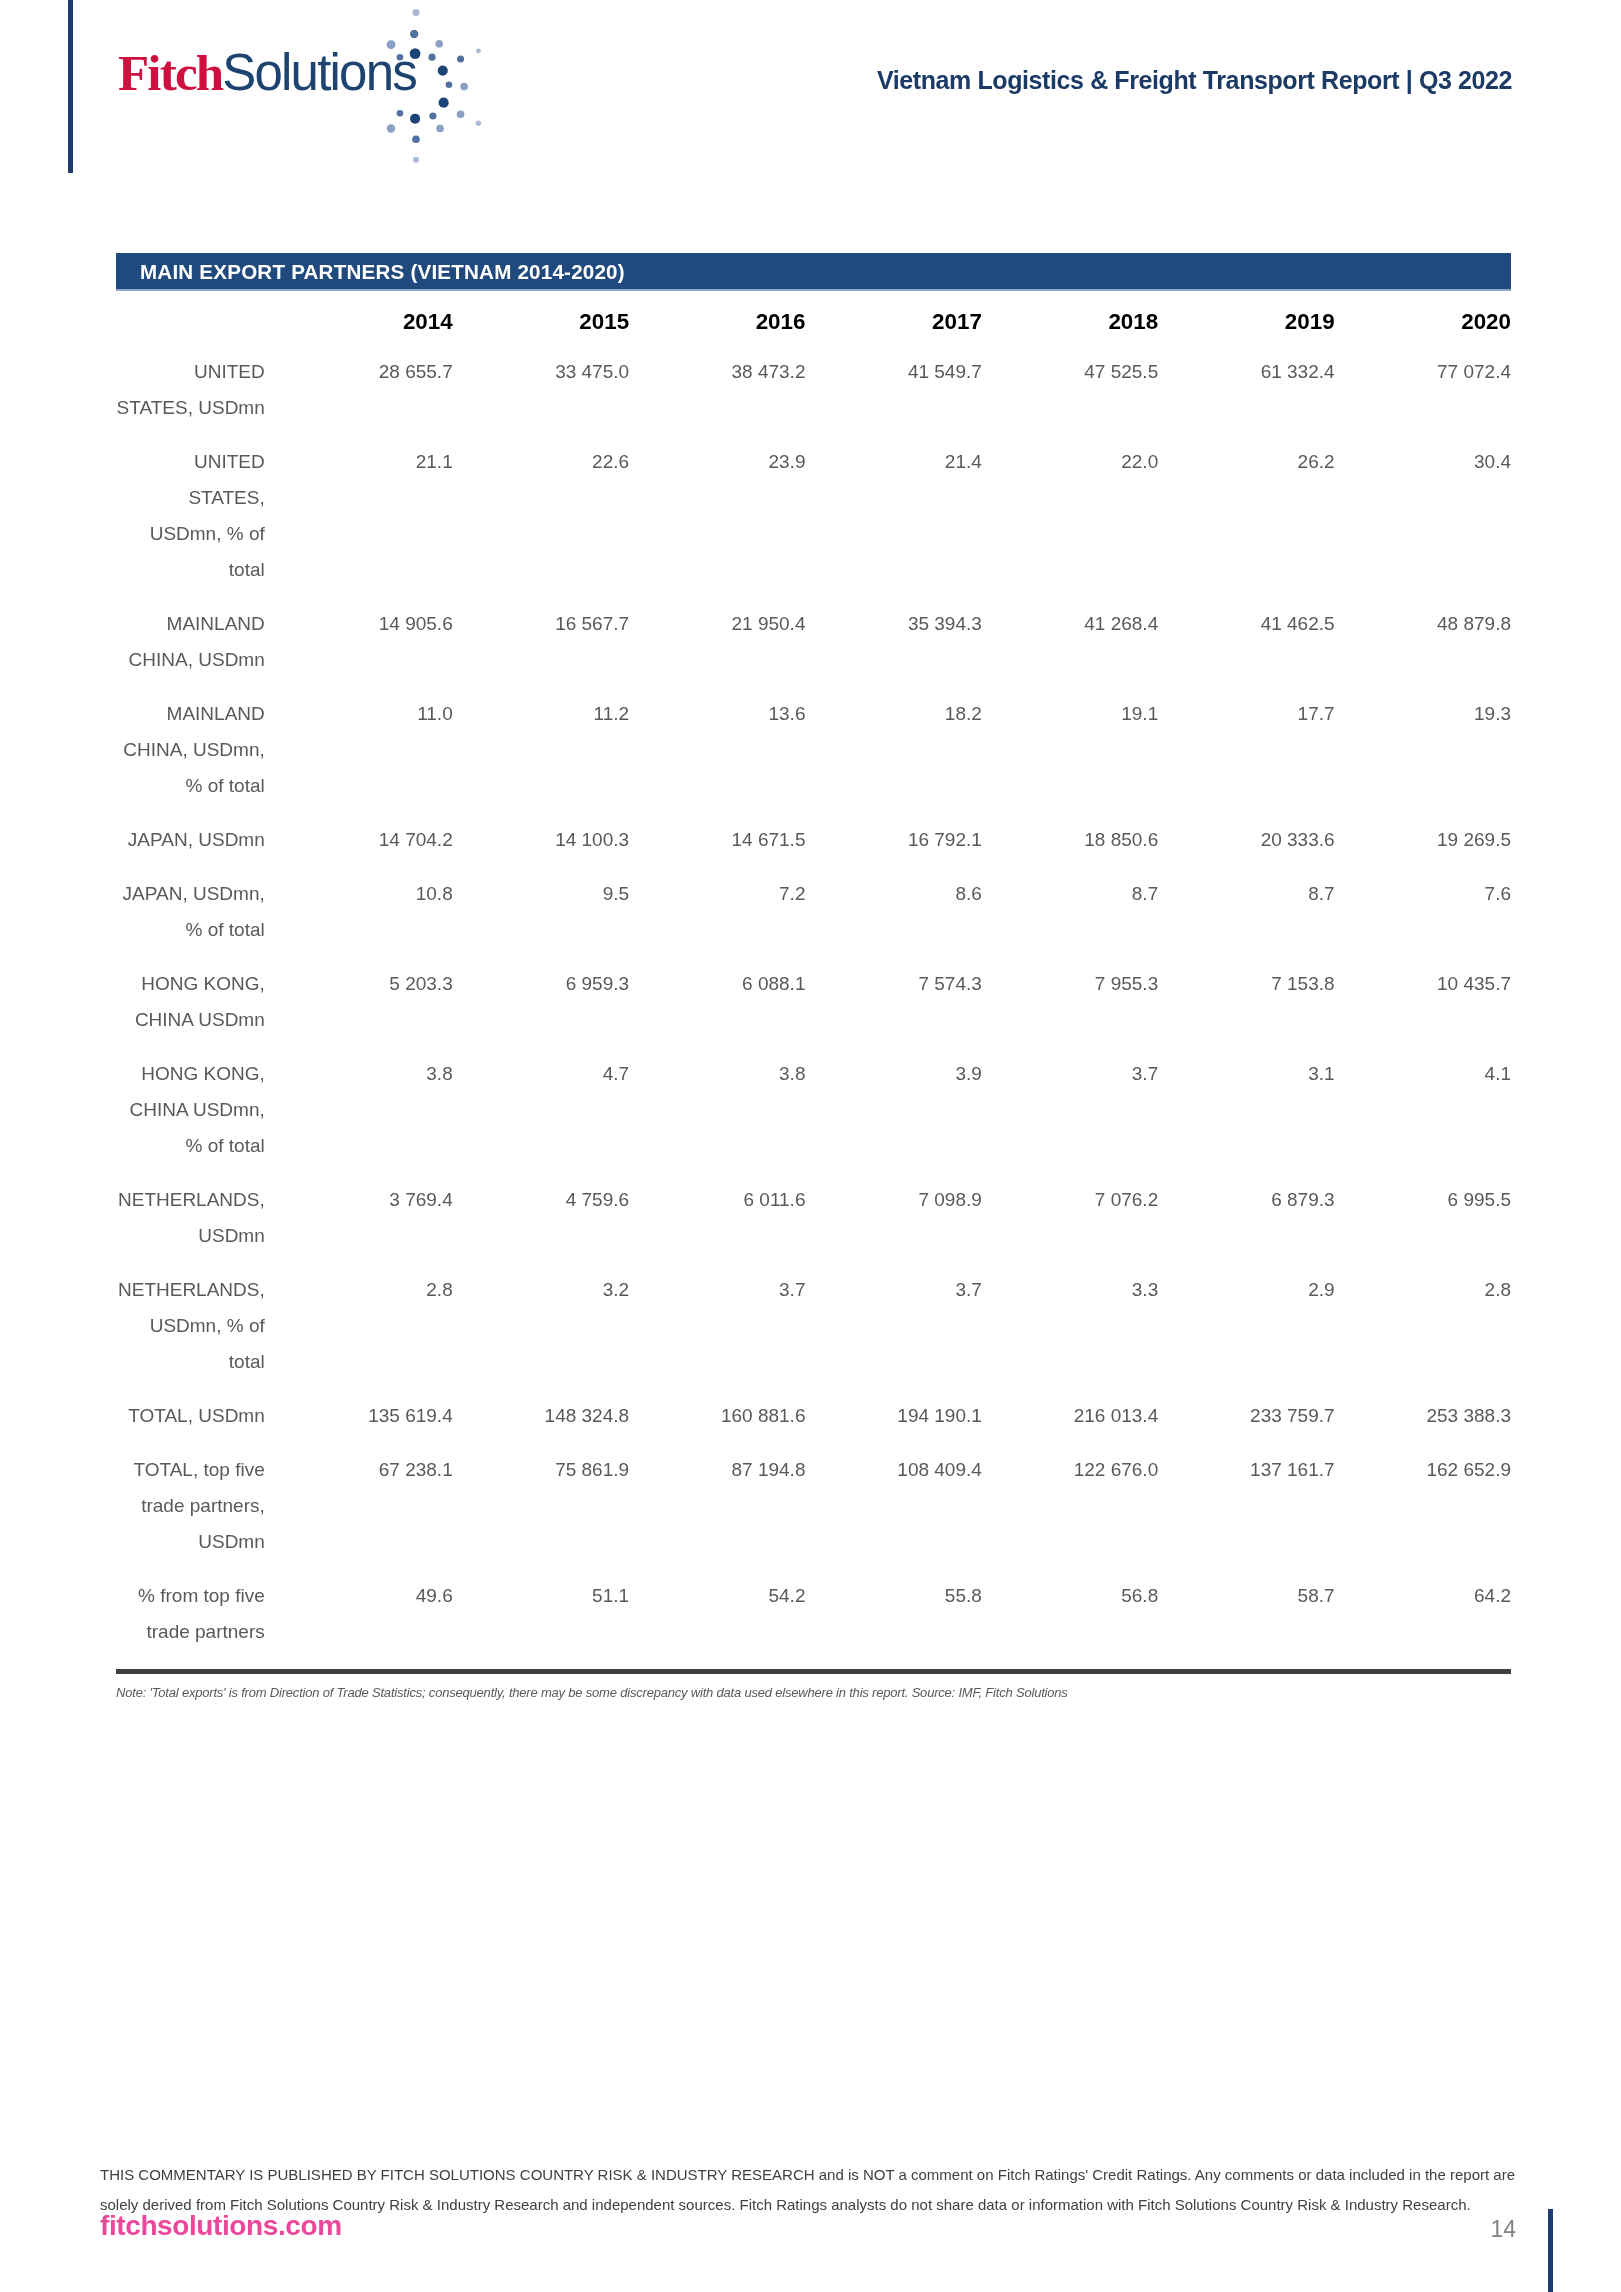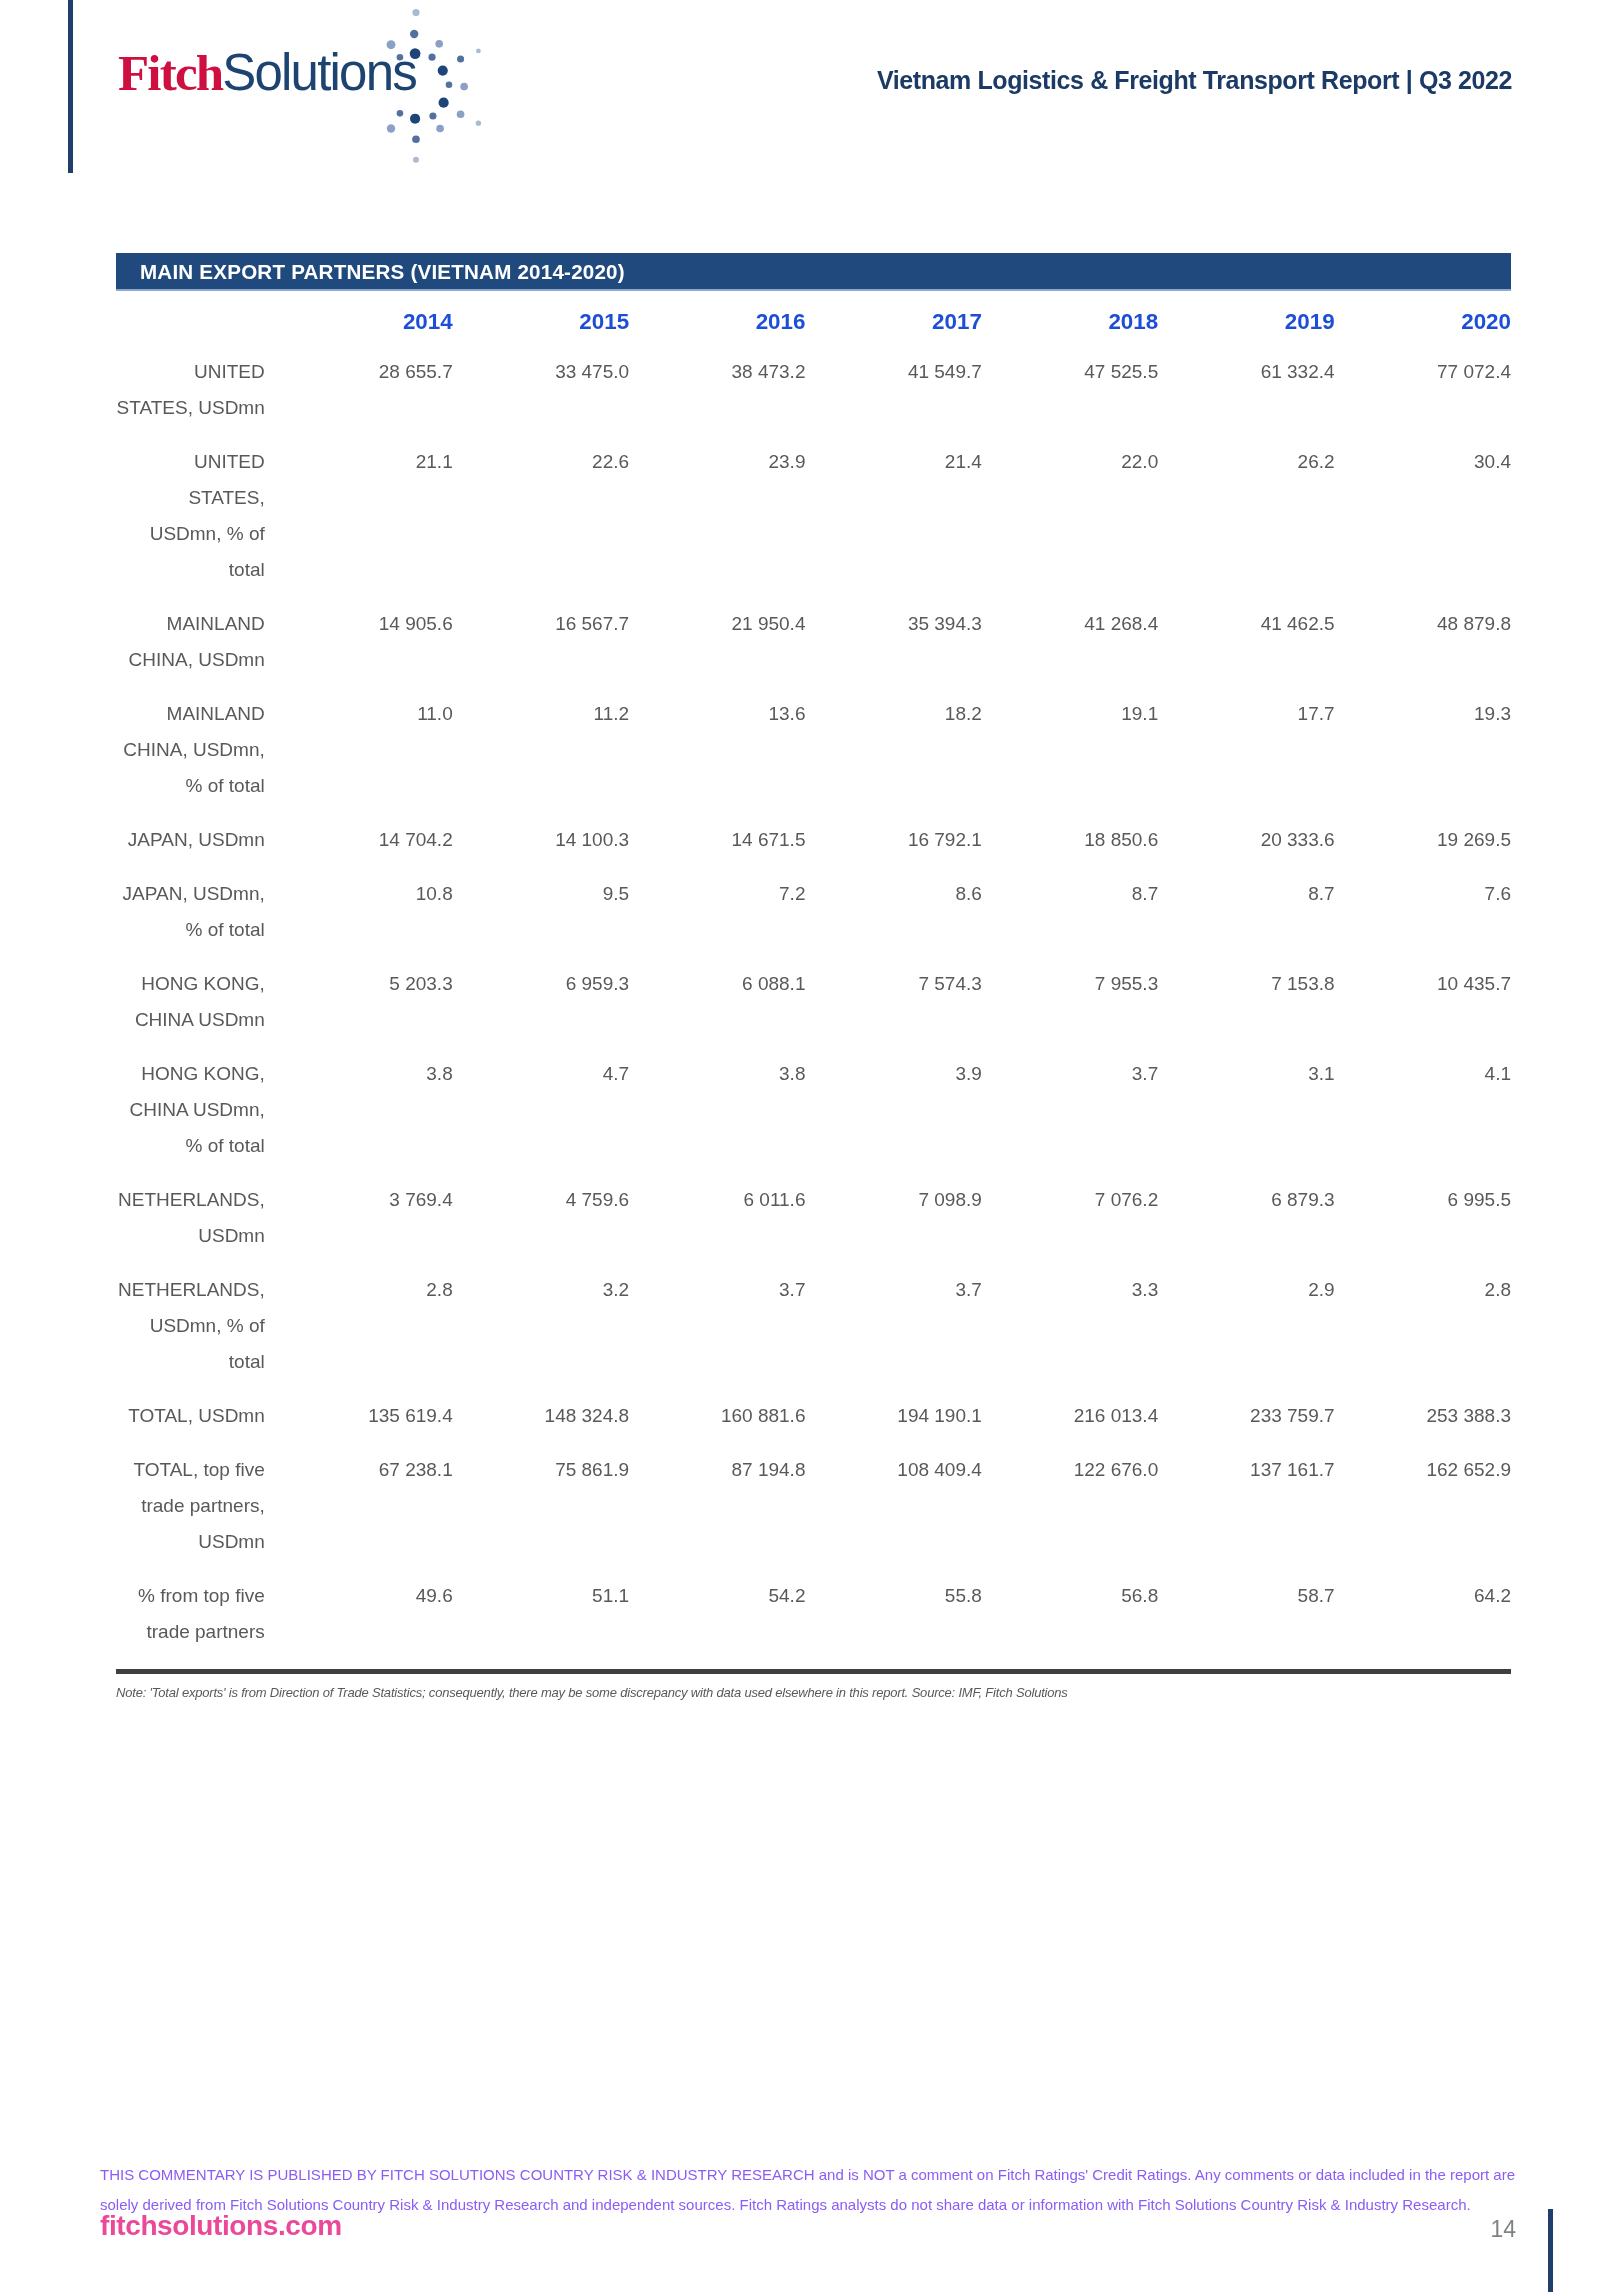--- a/index.html
+++ b/index.html
@@ -28,37 +28,37 @@
   .table-wrap { position:absolute; left:116px; top:253px; width:1395px; }
   .title-bar {
     width:100%; height:38px; background:#204a7d; border-bottom:2.7px solid #8ca9cd;
     color:#ffffff; font-weight:700; font-size:20.6px; line-height:38px; padding-left:24px;
     letter-spacing:0.2px;
   }
   table.data { width:100%; border-collapse:collapse; margin-top:5.4px; table-layout:fixed; }
   table.data th.label-col { width:160px; }
   table.data col.val-col { width:176px; }
   table.data thead th {
-    font-size:22.4px; font-weight:700; color:#1d4ed8; text-align:right;
+    font-size:22.4px; font-weight:700; color:#000000; text-align:right;
     padding:9px 0 14.3px 0; line-height:34px;
   }
   table.data td {
     vertical-align:top; font-size:19px; color:#595959; line-height:36px;
     padding:0 0 18px 0;
   }
   table.data td.label { width:160px; padding-right:11.6px; text-align:right; }
   table.data td.val { text-align:right; }
   .divider { width:100%; height:4.5px; background:#3f3f3f; margin-top:1.8px; }
   .note {
     margin-top:10.7px; font-style:italic; font-size:13px; color:#595959; letter-spacing:-0.2px;
   }
   
   .disclaimer {
     position:absolute; left:100px; top:2160px; width:1440px;
-    font-size:15px; line-height:29.6px; color:#8b5cf6;
+    font-size:15px; line-height:29.6px; color:#404040;
   }
   .site {
     position:absolute; left:100px; top:2210px; font-size:28px; font-weight:700;
     color:#ec4899; letter-spacing:-0.4px;
   }
   .page-num {
     position:absolute; left:1473px; top:2216px; width:43px; text-align:right;
     font-size:23px; color:#7f8285;
   }
   .right-bar { position:absolute; left:1548px; top:2209px; width:5.4px; height:83px; background:#1f3d6d; }

